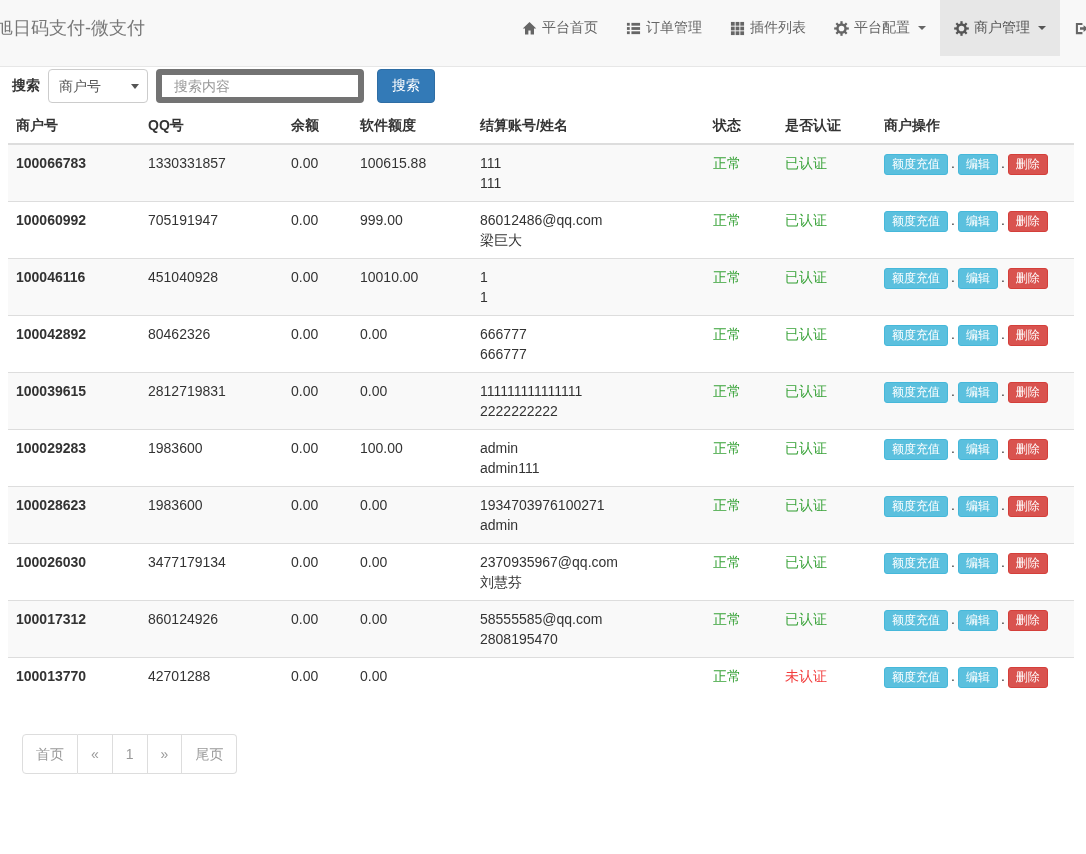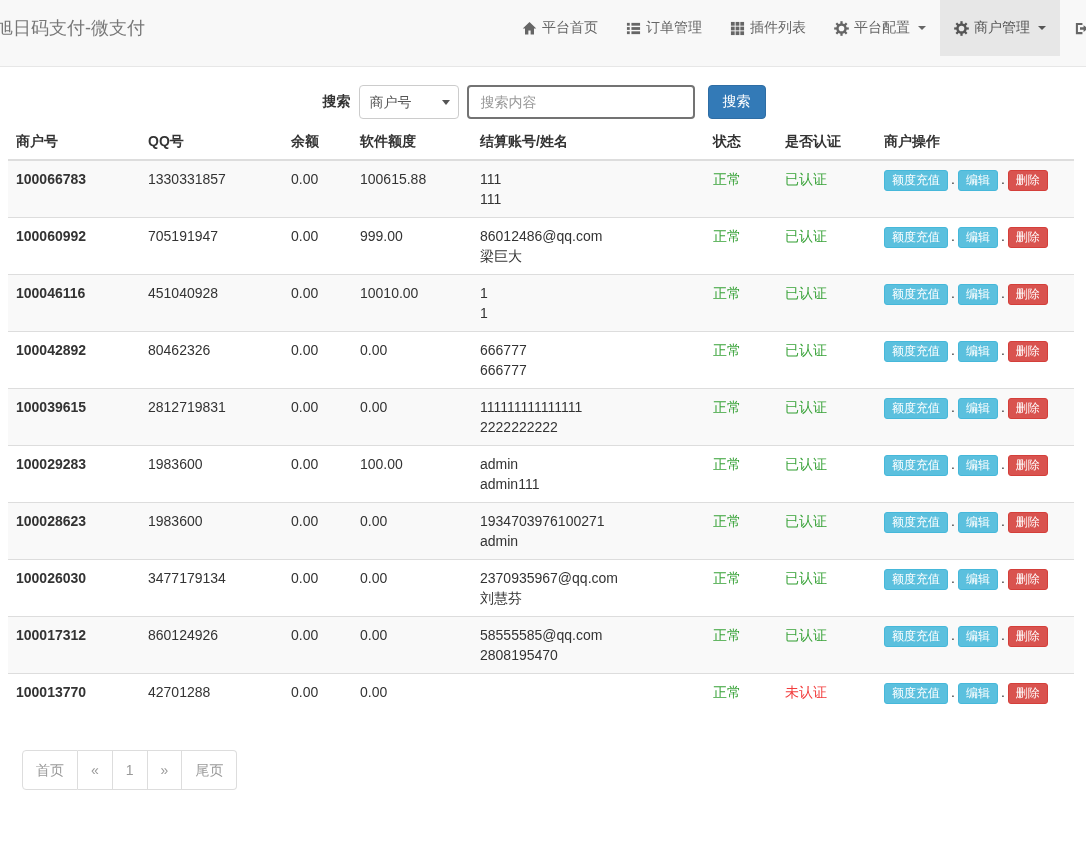--- a/index.html
+++ b/index.html
@@ -27,34 +27,34 @@
   }
   .nav-item.active { background:var(--navbar-active-bg,#e7e7e7); color:#555; }
   .nav-icon { display:inline-flex; }
   .nav-icon svg { display:block; }
   .caret {
     display:inline-block; margin-left:3px; width:0; height:0;
     border-top:4px solid currentColor; border-left:4px solid transparent; border-right:4px solid transparent;
   }
   
   .content { padding:0 10px 0 8px; }
-  .search-row { margin-top:18px; padding-left:4px; display:flex; align-items:center;justify-content:center; }
+  .search-row { margin-top:2px; padding-left:4px; display:flex; align-items:center; }
   .search-label { font-weight:bold; margin-right:8px; }
   .select-wrap { position:relative; display:inline-block; }
   .field-select {
     width:100px; height:34px; border:1px solid #ccc; border-radius:4px;
     padding:6px 22px 6px 10px; background:#fff; color:#555;
     font:inherit; appearance:none; -webkit-appearance:none; -moz-appearance:none;
   }
   .select-caret {
     position:absolute; right:9px; top:15px; width:0; height:0; pointer-events:none;
     border-top:5px solid #555; border-left:4px solid transparent; border-right:4px solid transparent;
   }
   .search-input {
-    width:228px; height:34px; border:2px solid #737373; border-radius:4px;
+    width:208px; height:34px; border:6px solid #737373; border-radius:4px;
     padding:6px 12px; margin-left:8px; font:inherit; color:#555;
   }
   .search-input::placeholder { color:#999; }
   .search-btn {
     margin-left:13px; height:34px; padding:6px 14px; cursor:pointer;
     background:var(--accent,#337ab7); border:1px solid var(--accent-border,#2e6da4);
     border-radius:4px; color:#fff; font:inherit;
   }
   .summary { margin-top:5px; padding-left:4px; line-height:20px; }
   .summary b { margin:0 3px; }

